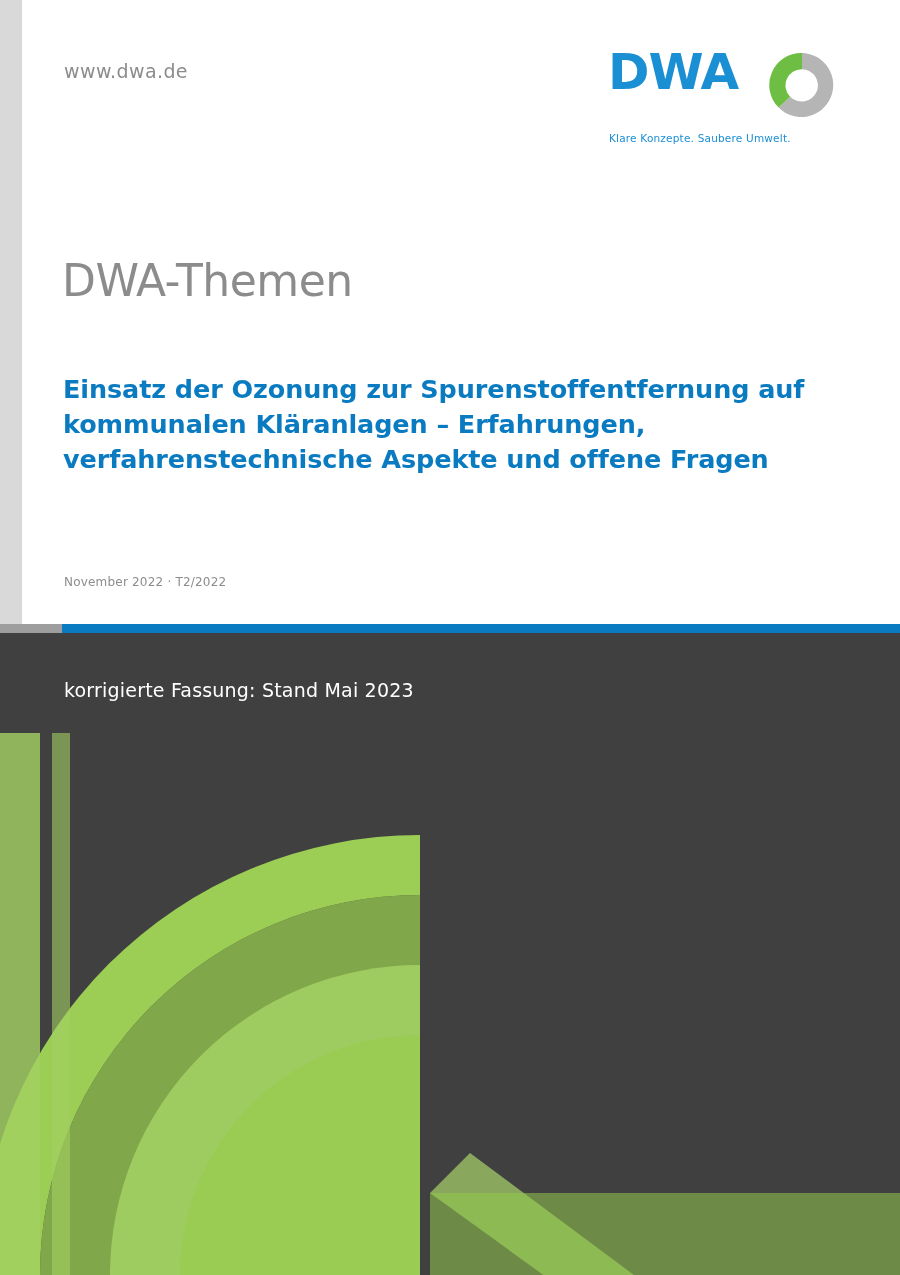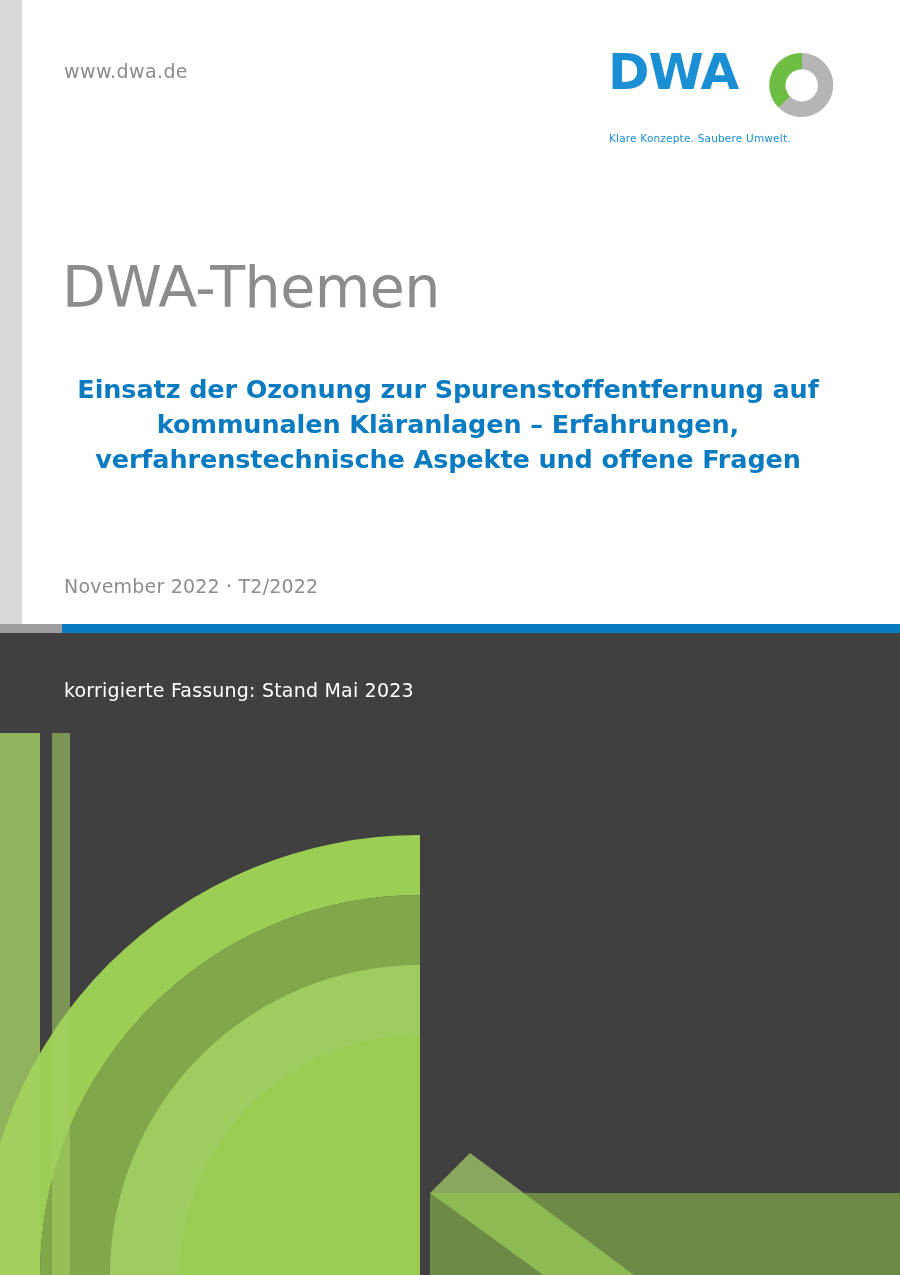--- a/index.html
+++ b/index.html
@@ -80,42 +80,41 @@
     font-weight: normal;
     color: #1a8fd4;
     letter-spacing: 0.2px;
   }
 
   
   .series-title {
     position: absolute;
     left: 62px;
     top: 258px;
-    font-size: 57px;
+    font-size: 44px;
     color: #8c8c8c;
     letter-spacing: -0.5px;
     line-height: 1.05;
   }
   .doc-title {
     position: absolute;
     left: 63px;
     top: 372px;
     width: 770px;
     font-size: 25.5px;
     font-weight: bold;
     color: #0a7bc1;
     line-height: 1.38;
     letter-spacing: -0.1px;
-    text-align: center;
   }
   .doc-date {
     position: absolute;
     left: 64px;
     top: 575px;
-    font-size: 19px;
+    font-size: 12px;
     color: #8c8c8c;
     letter-spacing: 0.2px;
   }
 
   
   .rule-grey {
     position: absolute;
     left: 0;
     top: 624px;
     width: 62px;

